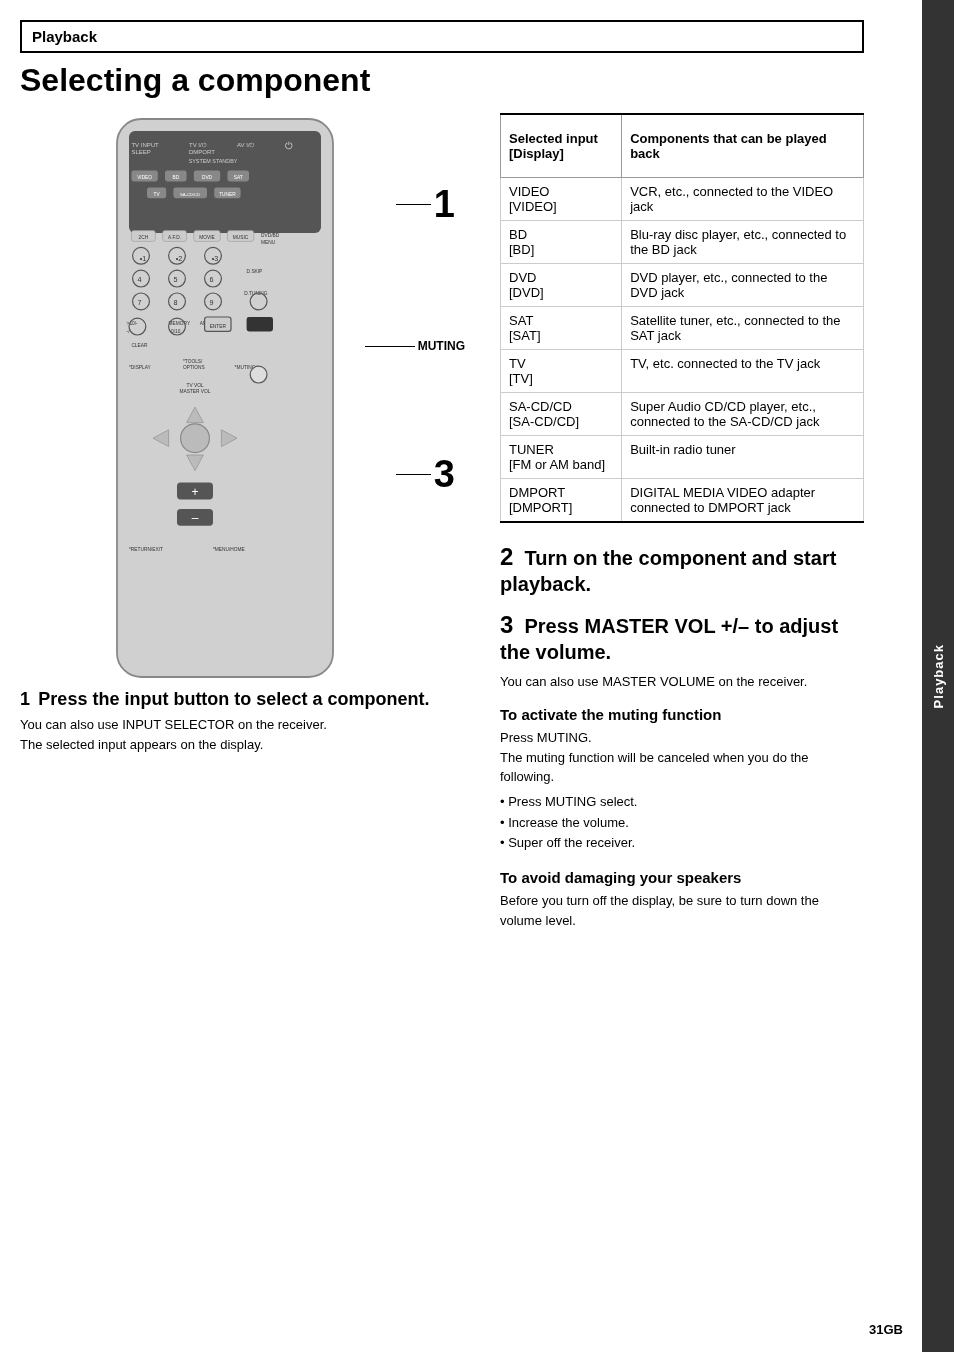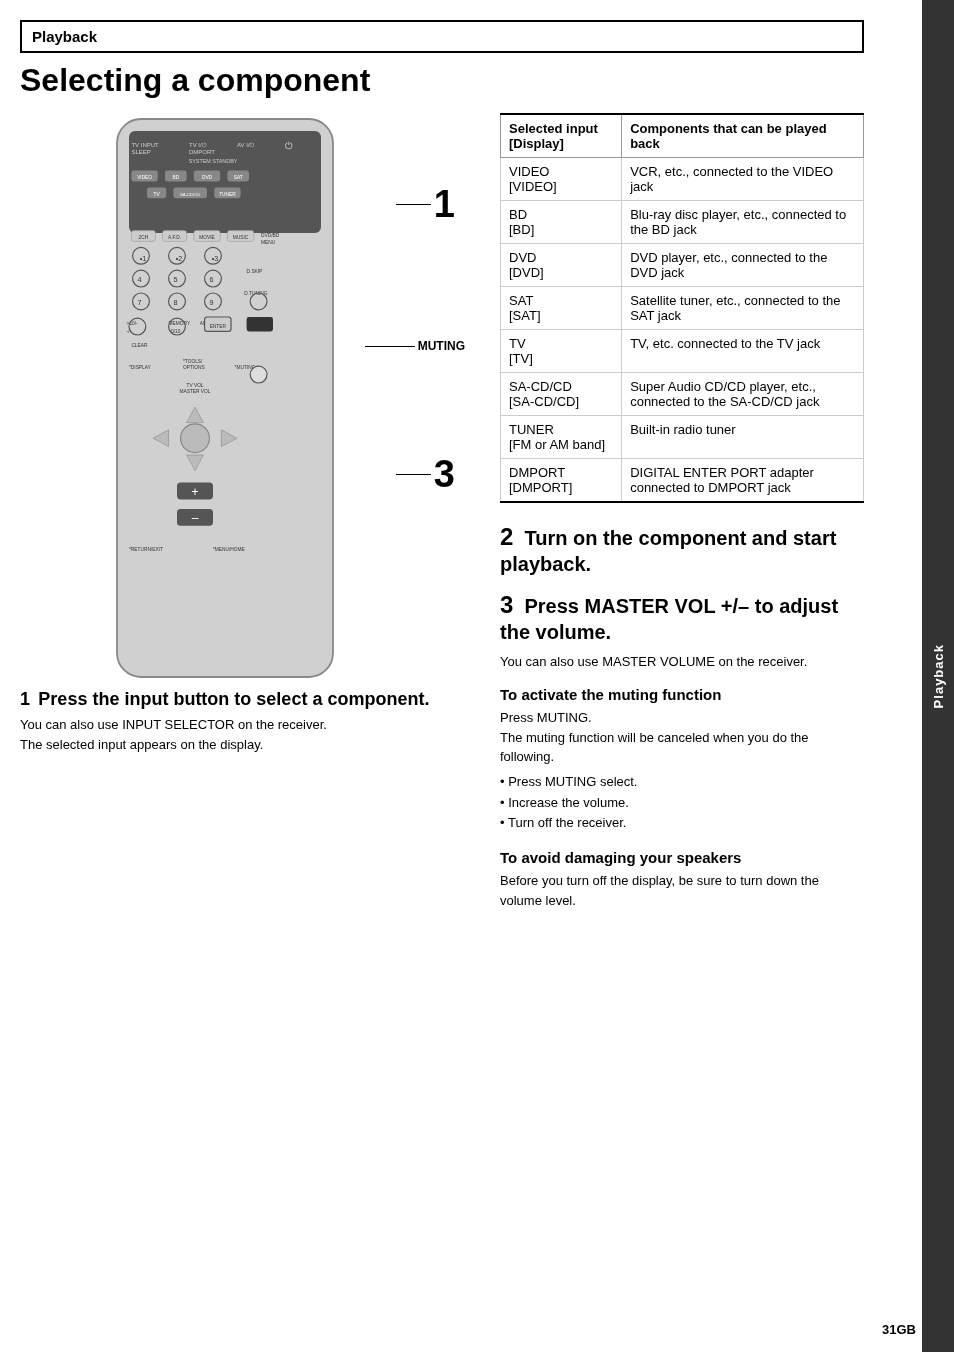--- a/index.html
+++ b/index.html
@@ -107,21 +107,21 @@
     
     .input-table {
       width: 100%;
       border-collapse: collapse;
       margin-bottom: 20px;
       font-size: 13px;
     }
     .input-table th {
       background: #fff;
       border: 1px solid #999;
-      padding: 6px 8px;
+      padding: 16px 8px;
       font-weight: bold;
       text-align: left;
       border-top: 2px solid #000;
     }
     .input-table td {
       border: 1px solid #ccc;
       padding: 6px 8px;
       vertical-align: top;
     }
     .input-table tr:first-child th {
@@ -175,21 +175,21 @@
     }
     .bullet-list li {
       font-size: 13px;
       line-height: 1.6;
     }
 
     
     .page-number {
       position: absolute;
       bottom: 15px;
-      right: 38px;
+      right: 51px;
       font-size: 13px;
       font-weight: bold;
     }
 
     
     .remote-container {
       position: relative;
       width: 290px;
       margin: 0 auto;
     }
@@ -388,21 +388,21 @@
               <tr>
                 <td>SA-CD/CD<br>[SA-CD/CD]</td>
                 <td>Super Audio CD/CD player, etc., connected to the SA-CD/CD jack</td>
               </tr>
               <tr>
                 <td>TUNER<br>[FM or AM band]</td>
                 <td>Built-in radio tuner</td>
               </tr>
               <tr>
                 <td>DMPORT<br>[DMPORT]</td>
-                <td>DIGITAL ENTER PORT adapter connected to DMPORT jack</td>
+                <td>DIGITAL MEDIA VIDEO adapter connected to DMPORT jack</td>
               </tr>
             </tbody>
         </table>
 
         <div class="step-section">
           <div class="right-step-heading">
             <span class="right-step-num">2</span>&nbsp;&nbsp;<span>Turn on the component and start playback.</span>
           </div>
         </div>
 
@@ -413,21 +413,21 @@
           <div class="right-step-body">You can also use MASTER VOLUME on the receiver.</div>
         </div>
 
         <div class="sub-section">
           <div class="sub-heading">To activate the muting function</div>
           <div class="sub-body">Press MUTING.</div>
           <div class="sub-body">The muting function will be canceled when you do the following.</div>
           <ul class="bullet-list" id="muting-bullets">
           <li>Press MUTING select.</li>
               <li>Increase the volume.</li>
-              <li>Turn off the receiver.</li>
+              <li>Super off the receiver.</li>
             </ul>
         </div>
 
         <div class="sub-section">
           <div class="sub-heading">To avoid damaging your speakers</div>
           <div class="sub-body">Before you turn off the display, be sure to turn down the volume level.</div>
         </div>
 
       </div>
     </div>

